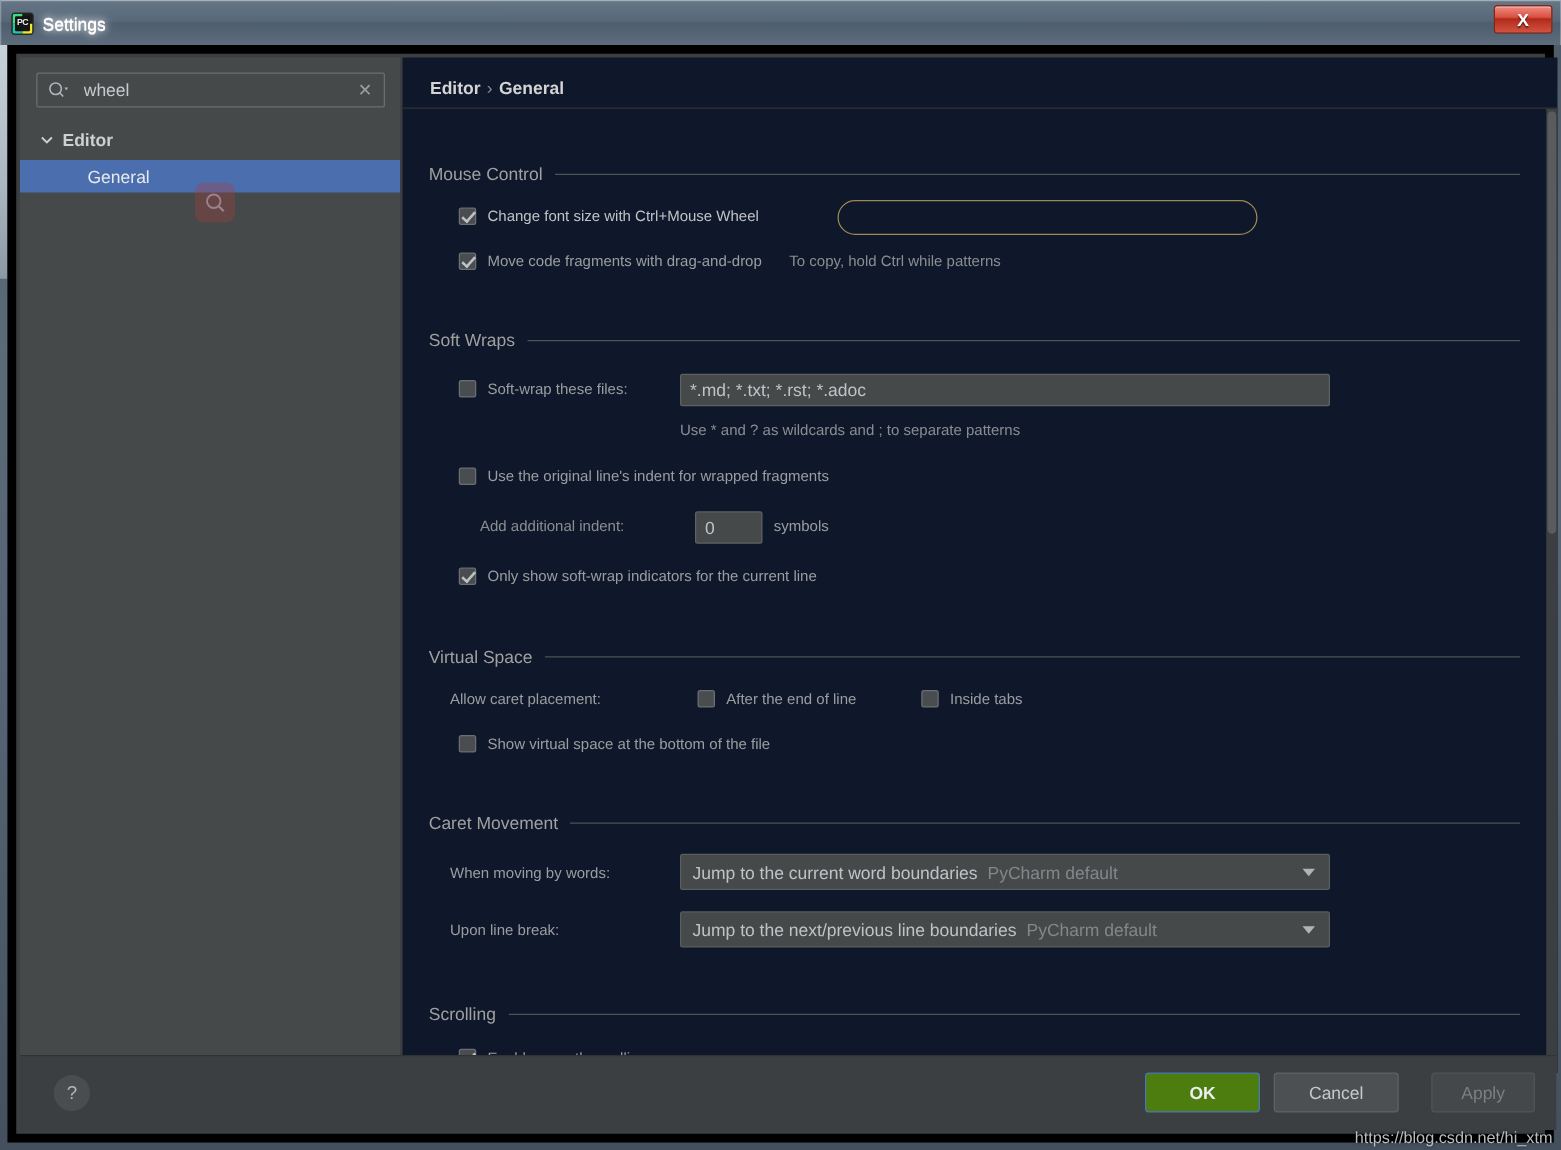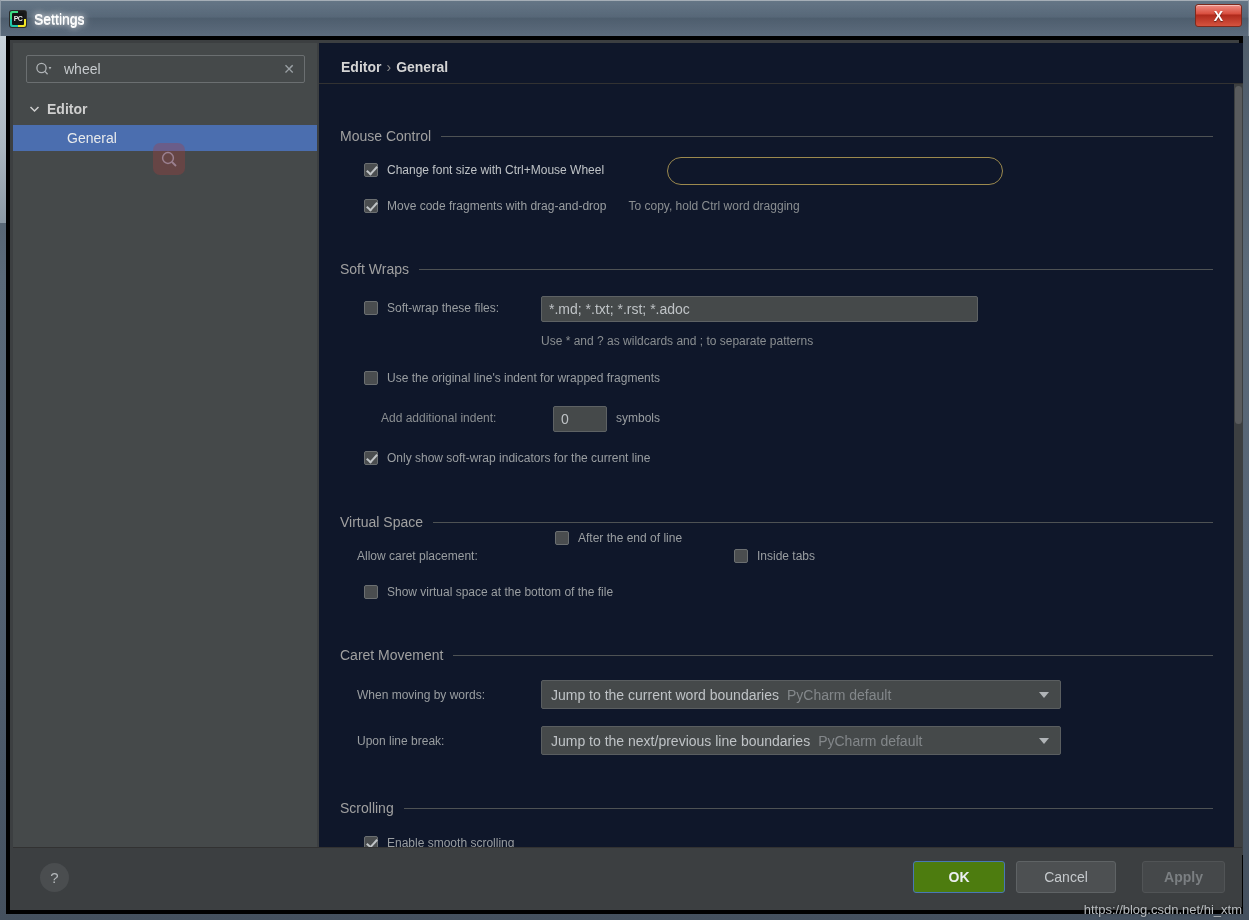--- a/index.html
+++ b/index.html
@@ -56,21 +56,21 @@
     display: flex; align-items: center; justify-content: center;
     text-shadow: 0 1px 1px rgba(0,0,0,.5);
     cursor: pointer;
   }
 
   
   #dialog {
     position: absolute; left: 6px; top: 36px;
     width: 1237px; height: 878px;
     background: #3c3f41;
-    border: 4px solid #000000;
+    border: 7px solid #000000;
   }
 
   
   #left-panel {
     position: absolute; left: 3px; top: 3px;
     width: 304px; height: 812px;
     background: #45494a;
     overflow: hidden;
   }
   #search-box {
@@ -222,21 +222,21 @@
   #ok-btn {
     right: 237px; width: 92px;
     background: #4d7c0f; border: 1px solid #4878b5; color: #eceff2; font-weight: bold;
   }
   #cancel-btn {
     right: 126px; width: 100px;
     background: #4d5052; border: 1px solid #5f6365; color: #c5c9cc;
   }
   #apply-btn {
     right: 17px; width: 83px;
-    background: #45484a; border: 1px solid #515456; color: #7b7f82; font-weight: bold;
+    background: #45484a; border: 1px solid #515456; color: #7b7f82;
   }
   #watermark {
     position: absolute; right: 7px; bottom: 3px;
     color: #b9bdc0; font-size: 13px;
     text-shadow: 0 0 3px rgba(0,0,0,.5);
     pointer-events: none;
   }
   #left-glow {
     position: absolute; left: 0; top: 36px; width: 6px; height: 187px;
     background: linear-gradient(180deg,#c8d2da 0%, #aab6c0 60%, #8c99a5 100%);
@@ -314,33 +314,33 @@
       </div>
 
       <div class="row" style="left:45px; top:79px;">
         <span class="cb checked"></span>
         <span class="lbl">Change font size with Ctrl+Mouse Wheel</span>
       </div>
 
       <div class="row" style="left:45px; top:115px;">
         <span class="cb checked"></span>
         <span class="lbl dim">Move code fragments with drag-and-drop</span>
-        <span class="hint" style="margin-left:22px;">To copy, hold Ctrl word dragging</span>
+        <span class="hint" style="margin-left:22px;">To copy, hold Ctrl while patterns</span>
       </div>
 
       <div class="group" style="top:177px;">
         <span>Soft Wraps</span>
         <span class="rule"></span>
       </div>
 
       <div class="row" style="left:45px; top:217px;">
         <span class="cb"></span>
         <span class="lbl dim">Soft-wrap these files:</span>
       </div>
-      <input class="tfield" style="position: absolute; left: 222px; top: 212px; width: 437px; height: 26px;" type="text" value="*.md; *.txt; *.rst; *.adoc">
+      <input class="tfield" style="position: absolute; left: 222px; top: 212px; width: 520px; height: 26px;" type="text" value="*.md; *.txt; *.rst; *.adoc">
 
       <div class="row" style="left:222px; top:250px;">
         <span class="hint">Use * and ? as wildcards and ; to separate patterns</span>
       </div>
 
       <div class="row" style="left:45px; top:287px;">
         <span class="cb"></span>
         <span class="lbl dim">Use the original line's indent for wrapped fragments</span>
       </div>
 
@@ -358,21 +358,21 @@
       </div>
 
       <div class="group" style="top:430px;">
         <span>Virtual Space</span>
         <span class="rule"></span>
       </div>
 
       <div class="row" style="left:38px; top:465px;">
         <span class="lbl dim">Allow caret placement:</span>
       </div>
-      <div class="row" style="left:224px; top:447px;padding-left:12px;">
+      <div class="row" style="left:224px; top:465px;padding-left:12px;">
         <span class="cb"></span>
         <span class="lbl dim">After the end of line</span>
       </div>
       <div class="row" style="left:415px; top:465px;">
         <span class="cb"></span>
         <span class="lbl dim">Inside tabs</span>
       </div>
 
       <div class="row" style="left:45px; top:501px;">
         <span class="cb"></span>

